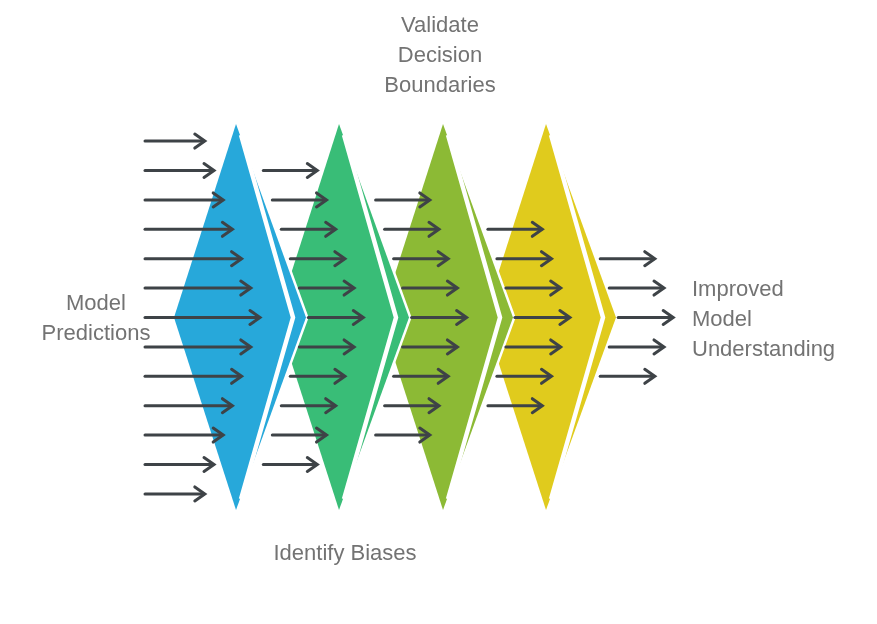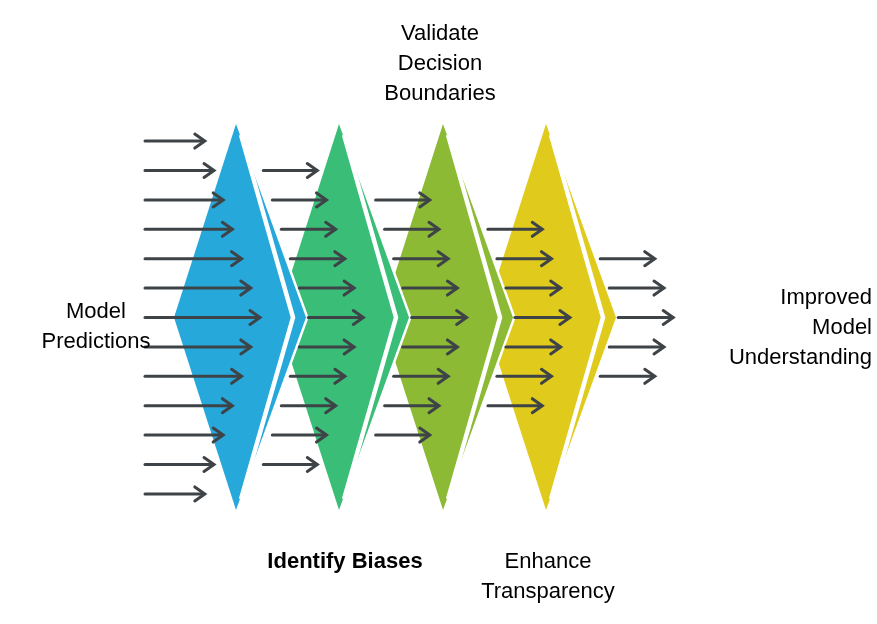--- a/index.html
+++ b/index.html
@@ -8,24 +8,23 @@
     width:877px;height:624px;
     background:#ffffff;
     overflow:hidden;
     font-family:"Liberation Sans", sans-serif;
   }
   .diagram-svg{position:absolute;left:0;top:0;}
   .lbl{
     position:absolute;
     font-size:22px;
     line-height:30px;
-    color:#000000;
+    color:#737373;
     white-space:pre-line;
     text-align:center;
-    margin-top:8px;
   }
   .lbl.left-align{text-align:left;}
 </style>
 </head>
 <body>
 
 <div class="canvas">
 
   <svg class="diagram-svg" id="diagram-svg" width="877" height="624" viewBox="0 0 877 624">
       <g>
@@ -147,22 +146,20 @@
     </svg>
 
 
   <div class="lbl" style="left:340px;top:10px;width:200px;">Validate
 Decision
 Boundaries</div>
 
   <div class="lbl" style="left:0px;top:288px;width:192px;">Model
 Predictions</div>
 
-  <div class="lbl left-align" style="left:692px;top:274px;width:180px;text-align:right;">Improved
+  <div class="lbl left-align" style="left:692px;top:274px;width:180px;">Improved
 Model
 Understanding</div>
 
-  <div class="lbl" style="left:245px;top:538px;width:200px;font-weight:bold;">Identify Biases</div>
+  <div class="lbl" style="left:245px;top:538px;width:200px;">Identify Biases</div>
 
-  <div class="lbl" style="left:448px;top:538px;width:200px;">Enhance
-Transparency</div>
 
 </div>
 
 </body></html>

